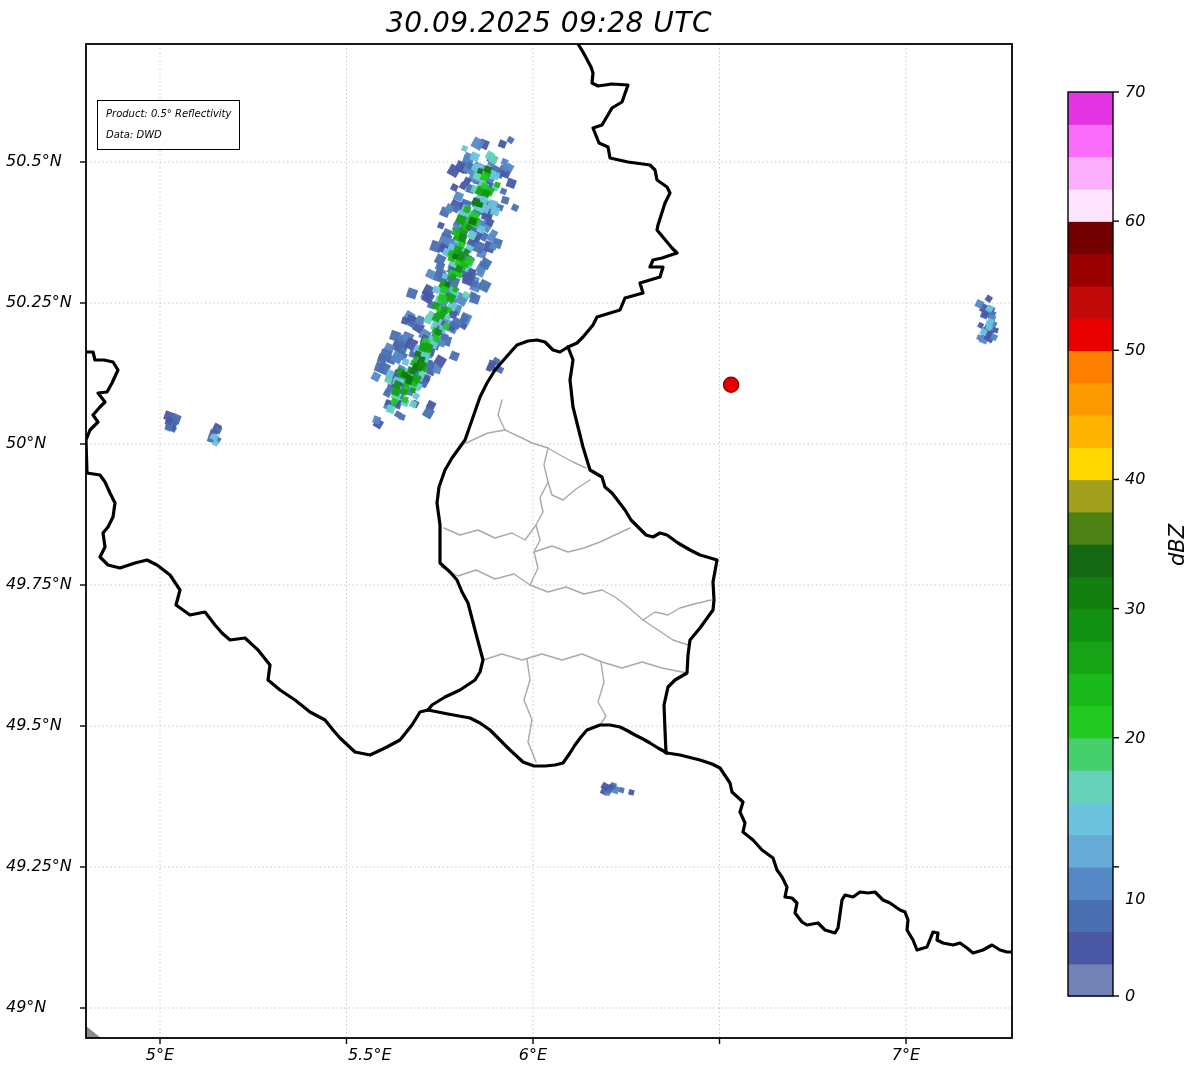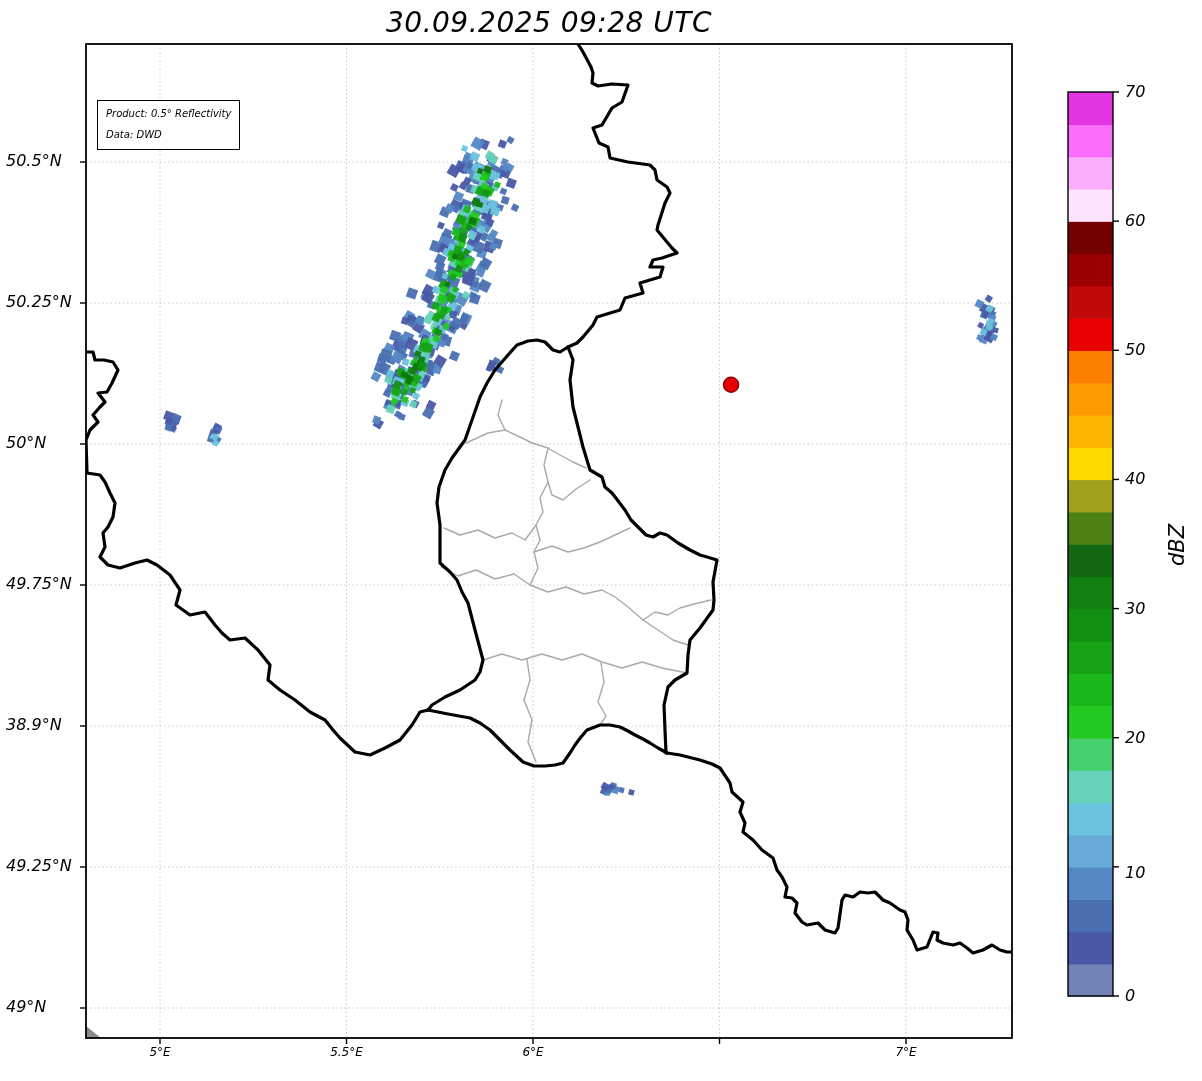--- a/index.html
+++ b/index.html
@@ -9,21 +9,21 @@
   }
   .plot-title{
     position:absolute;left:199px;top:6px;width:700px;text-align:center;
     font-size:28px;letter-spacing:0.5px;
   }
   svg{position:absolute;left:0;top:0;}
   .annotation-box{
     position:absolute;left:97px;top:56px;background:#fff;border:1.2px solid #000;
     padding:2px 8px 4px 8px;font-size:10px;line-height:21px;white-space:nowrap;margin-top:44px;
   }
-  .xtick-label{position:absolute;width:90px;text-align:center;font-size:12px;}
+  .xtick-label{position:absolute;width:90px;text-align:center;font-size:16px;}
   .ytick-label{position:absolute;width:72px;text-align:left;font-size:16px;}
   .cbar-tick-label{position:absolute;font-size:16px;line-height:28px;}
   .cbar-axis-label{
     position:absolute;left:1129px;top:531px;width:100px;height:28px;text-align:center;
     font-size:21px;transform:rotate(-90deg);transform-origin:center;
   }
 </style>
 </head>
 <body>
 
@@ -651,33 +651,33 @@
       </g>
   </svg>
 
   <div class="annotation-box">
     <div>Product: 0.5° Reflectivity</div>
     <div>Data: DWD</div>
   </div>
 
   <div id="labels">
       <div class="xtick-label" style="left: 115px; top: 1045px;">5°E</div>
-      <div class="xtick-label" style="left: 301.5px; top: 1045px;">5.5°E</div>
+      <div class="xtick-label" style="left: 301.5px; top: 1045px; text-align: right;">5.5°E</div>
       <div class="xtick-label" style="left: 488px; top: 1045px; text-align: center;">6°E</div>
       <div class="xtick-label" style="left: 674.5px; top: 1085px;">6.5°E</div>
       <div class="xtick-label" style="left: 861px; top: 1045px; text-align: center;">7°E</div>
       <div class="ytick-label" style="left: 6px; top: 151px;">50.5°N</div>
       <div class="ytick-label" style="left: 6px; top: 292px;">50.25°N</div>
       <div class="ytick-label" style="left: 6px; top: 433px;">50°N</div>
       <div class="ytick-label" style="left: 6px; top: 574px;">49.75°N</div>
-      <div class="ytick-label" style="left: 6px; top: 715px;">38.9°N</div>
+      <div class="ytick-label" style="left: 6px; top: 715px;">49.5°N</div>
       <div class="ytick-label" style="left: 6px; top: 856px;">49.25°N</div>
       <div class="ytick-label" style="left: 6px; top: 997px;">49°N</div>
       <div class="cbar-tick-label" style="left: 1125px; top: 982px;">0</div>
-      <div class="cbar-tick-label" style="left: 1125px; top: 859px;">10</div>
+      <div class="cbar-tick-label" style="left: 1125px; top: 885px;">10</div>
       <div class="cbar-tick-label" style="left: 1125px; top: 723.714px;">20</div>
       <div class="cbar-tick-label" style="left: 1125px; top: 594.571px;">30</div>
       <div class="cbar-tick-label" style="left: 1125px; top: 465.429px;">40</div>
       <div class="cbar-tick-label" style="left: 1125px; top: 336.286px;">50</div>
       <div class="cbar-tick-label" style="left: 1125px; top: 207.143px;">60</div>
       <div class="cbar-tick-label" style="left: 1125px; top: 78px;">70</div>
     </div>
 
   <div class="cbar-axis-label">dBZ</div>
 </div>

